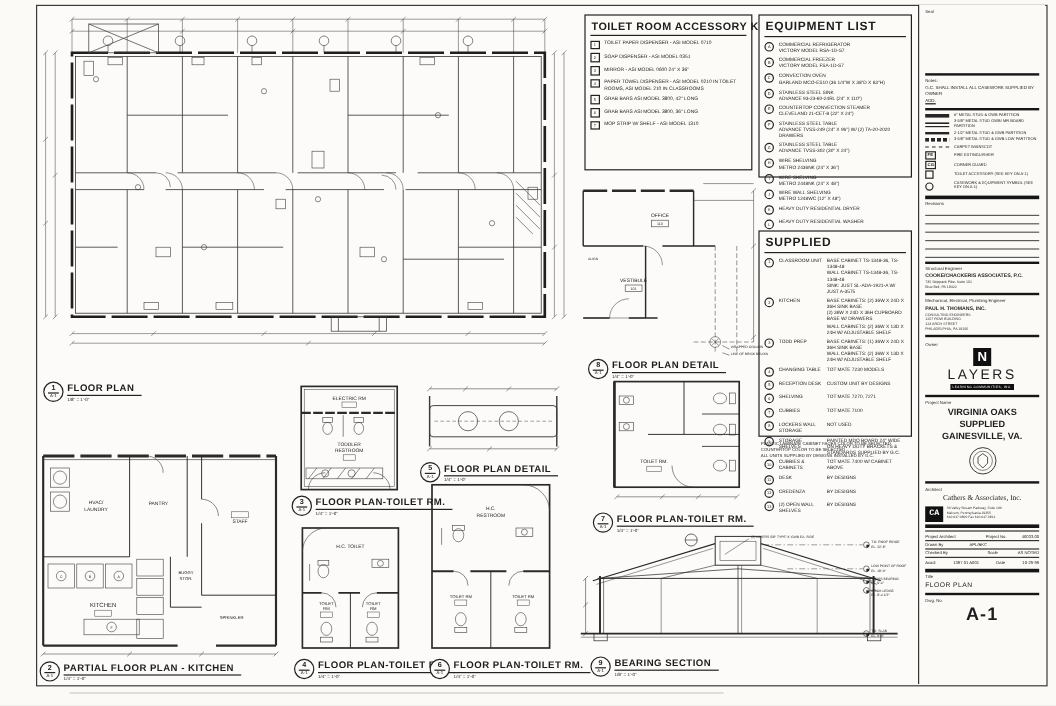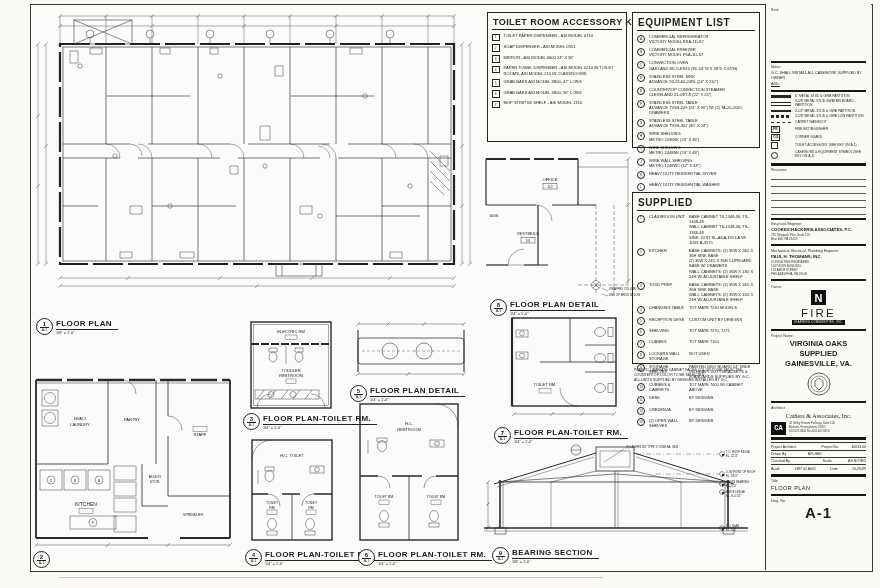--- a/index.html
+++ b/index.html
@@ -626,20 +626,24 @@
     <span class="lblcol">
         <span class="dwg-title">FLOOR PLAN</span>
         <span class="dwg-scale">1/8" = 1'-0"</span>
       </span>
   </div>
   <div class="dwg-label" style="left:33px;top:551px">
     <span class="sym">
         <span class="sym-n">2</span>
         <span class="sym-s">A-1</span>
       </span>
+    <span class="lblcol">
+        <span class="dwg-title">PARTIAL FLOOR PLAN - KITCHEN</span>
+        <span class="dwg-scale">1/4" = 1'-0"</span>
+      </span>
   </div>
   <div class="dwg-label" style="left:243px;top:413px">
     <span class="sym">
         <span class="sym-n">3</span>
         <span class="sym-s">A-1</span>
       </span>
     <span class="lblcol">
         <span class="dwg-title">FLOOR PLAN-TOILET RM.</span>
         <span class="dwg-scale">1/4" = 1'-0"</span>
       </span>
@@ -795,21 +799,21 @@
       <div class="eng-name">PAUL H. THOMANS, INC.</div>
       <div class="eng-addr pre">CONSULTING ENGINEERS
 1207 ROW BUILDING
 123 ARCH STREET
 PHILADELPHIA, PA 19106</div>
     </div>
     <div class="tb-rule"></div>
     <div class="owner-blk">
       <div class="tb-label" style="text-align:left">Owner</div>
       <div class="nsq">N</div>
-      <div class="nword">FIRE</div>
+      <div class="nword">LAYERS</div>
       <div class="ntag">LEARNING COMMUNITIES, INC.</div>
     </div>
     <div class="tb-rule"></div>
     <div>
       <div class="tb-label">Project Name</div>
       <div class="proj-name pre">VIRGINIA OAKS
 SUPPLIED
 GAINESVILLE, VA.</div>
     </div>
     <div class="crest">

